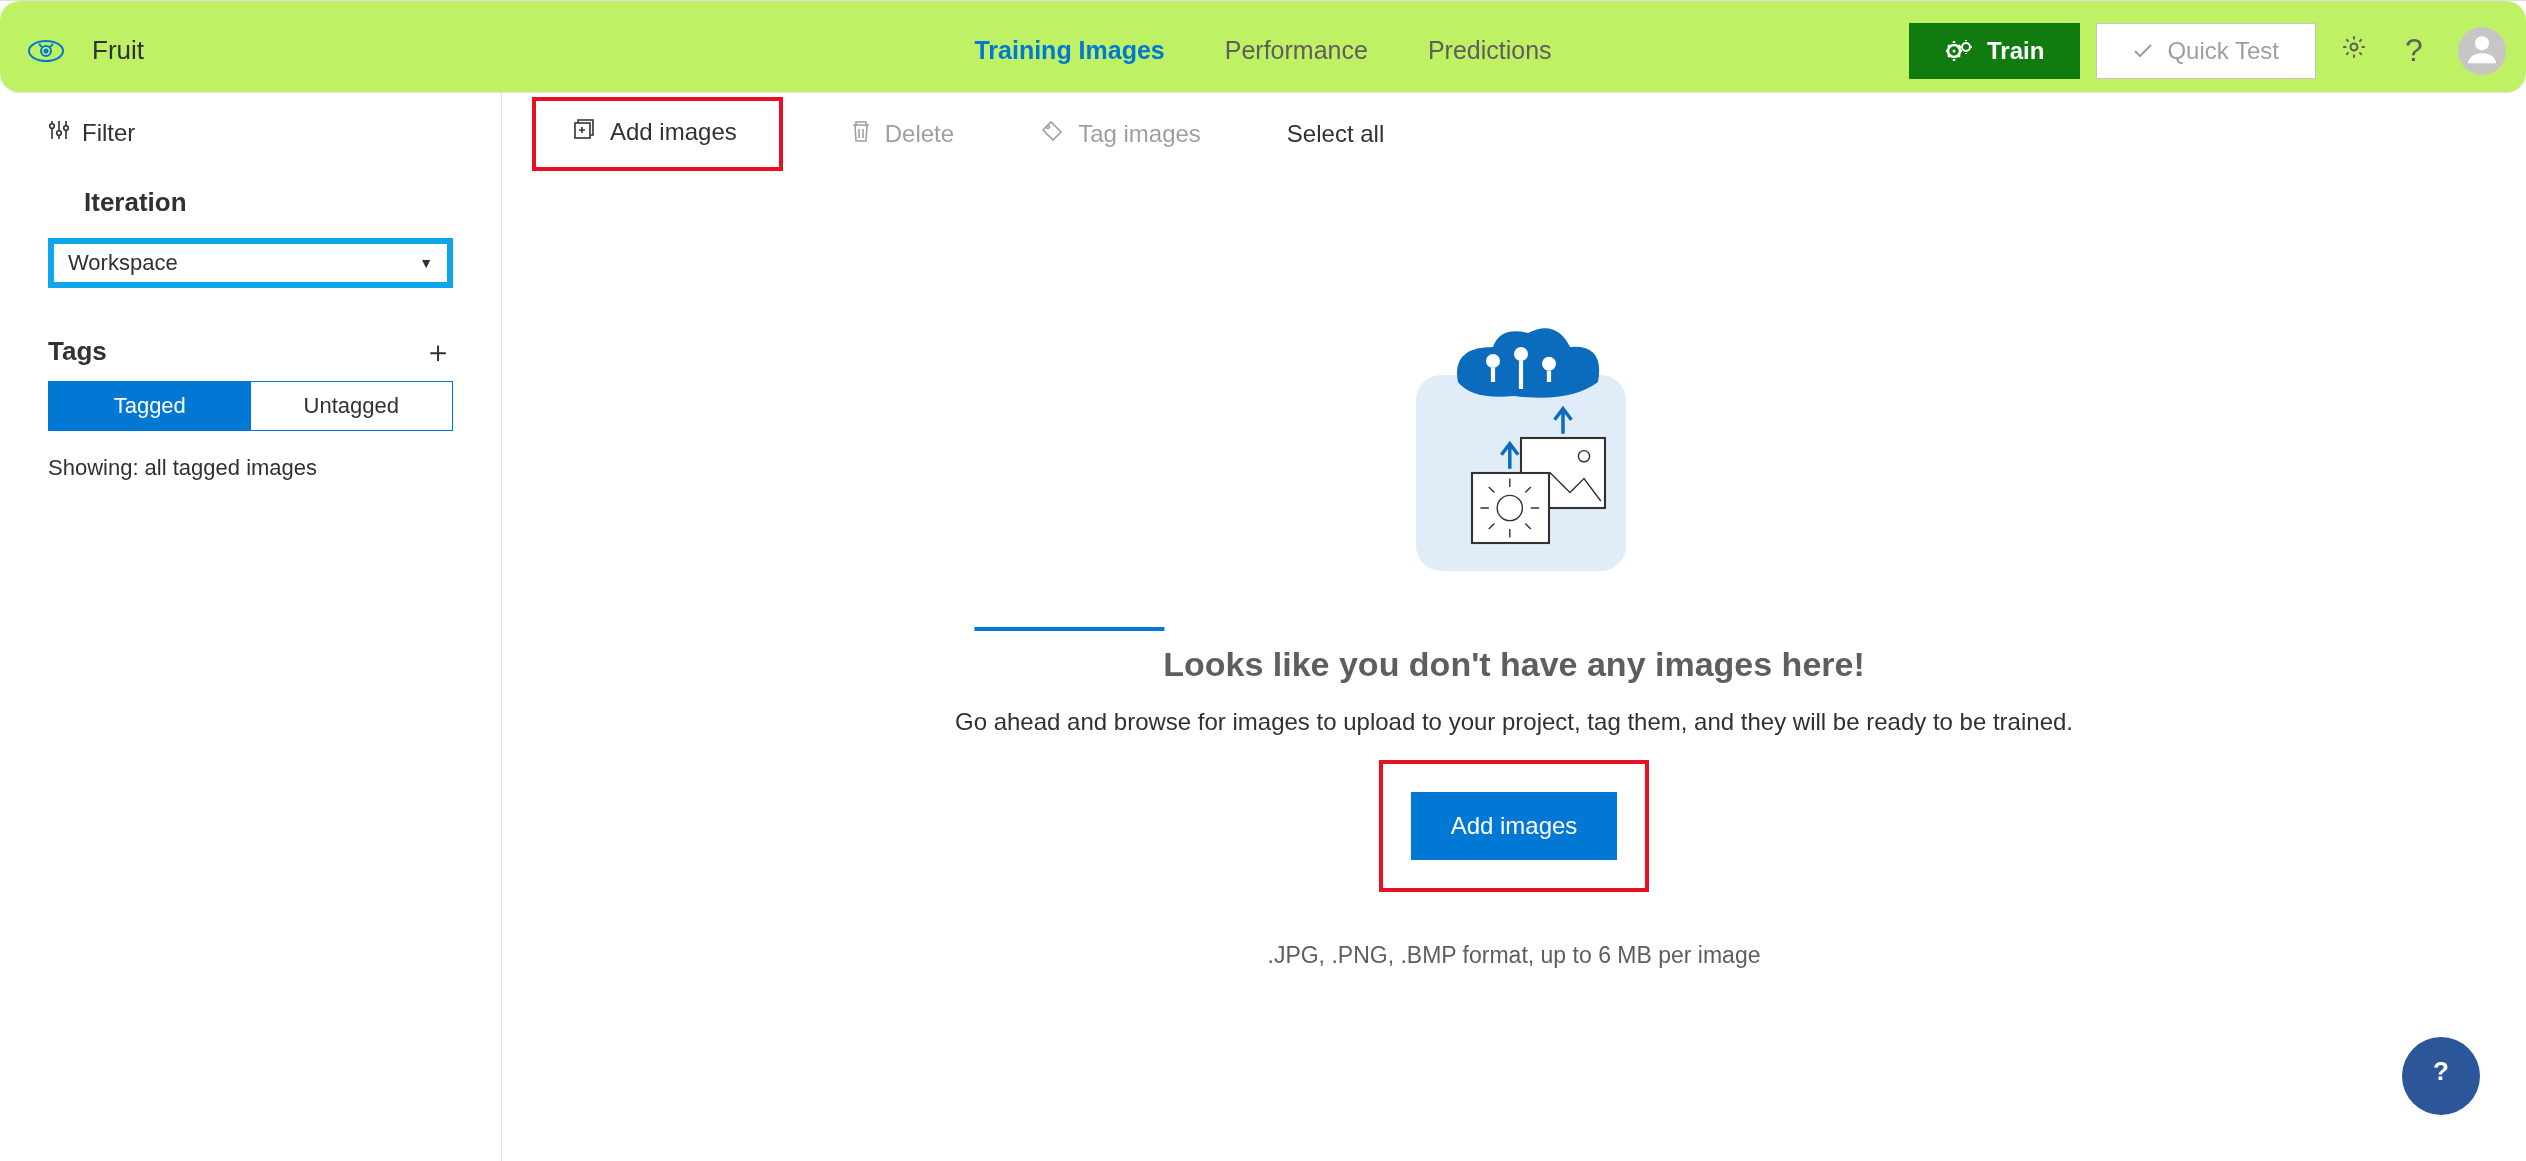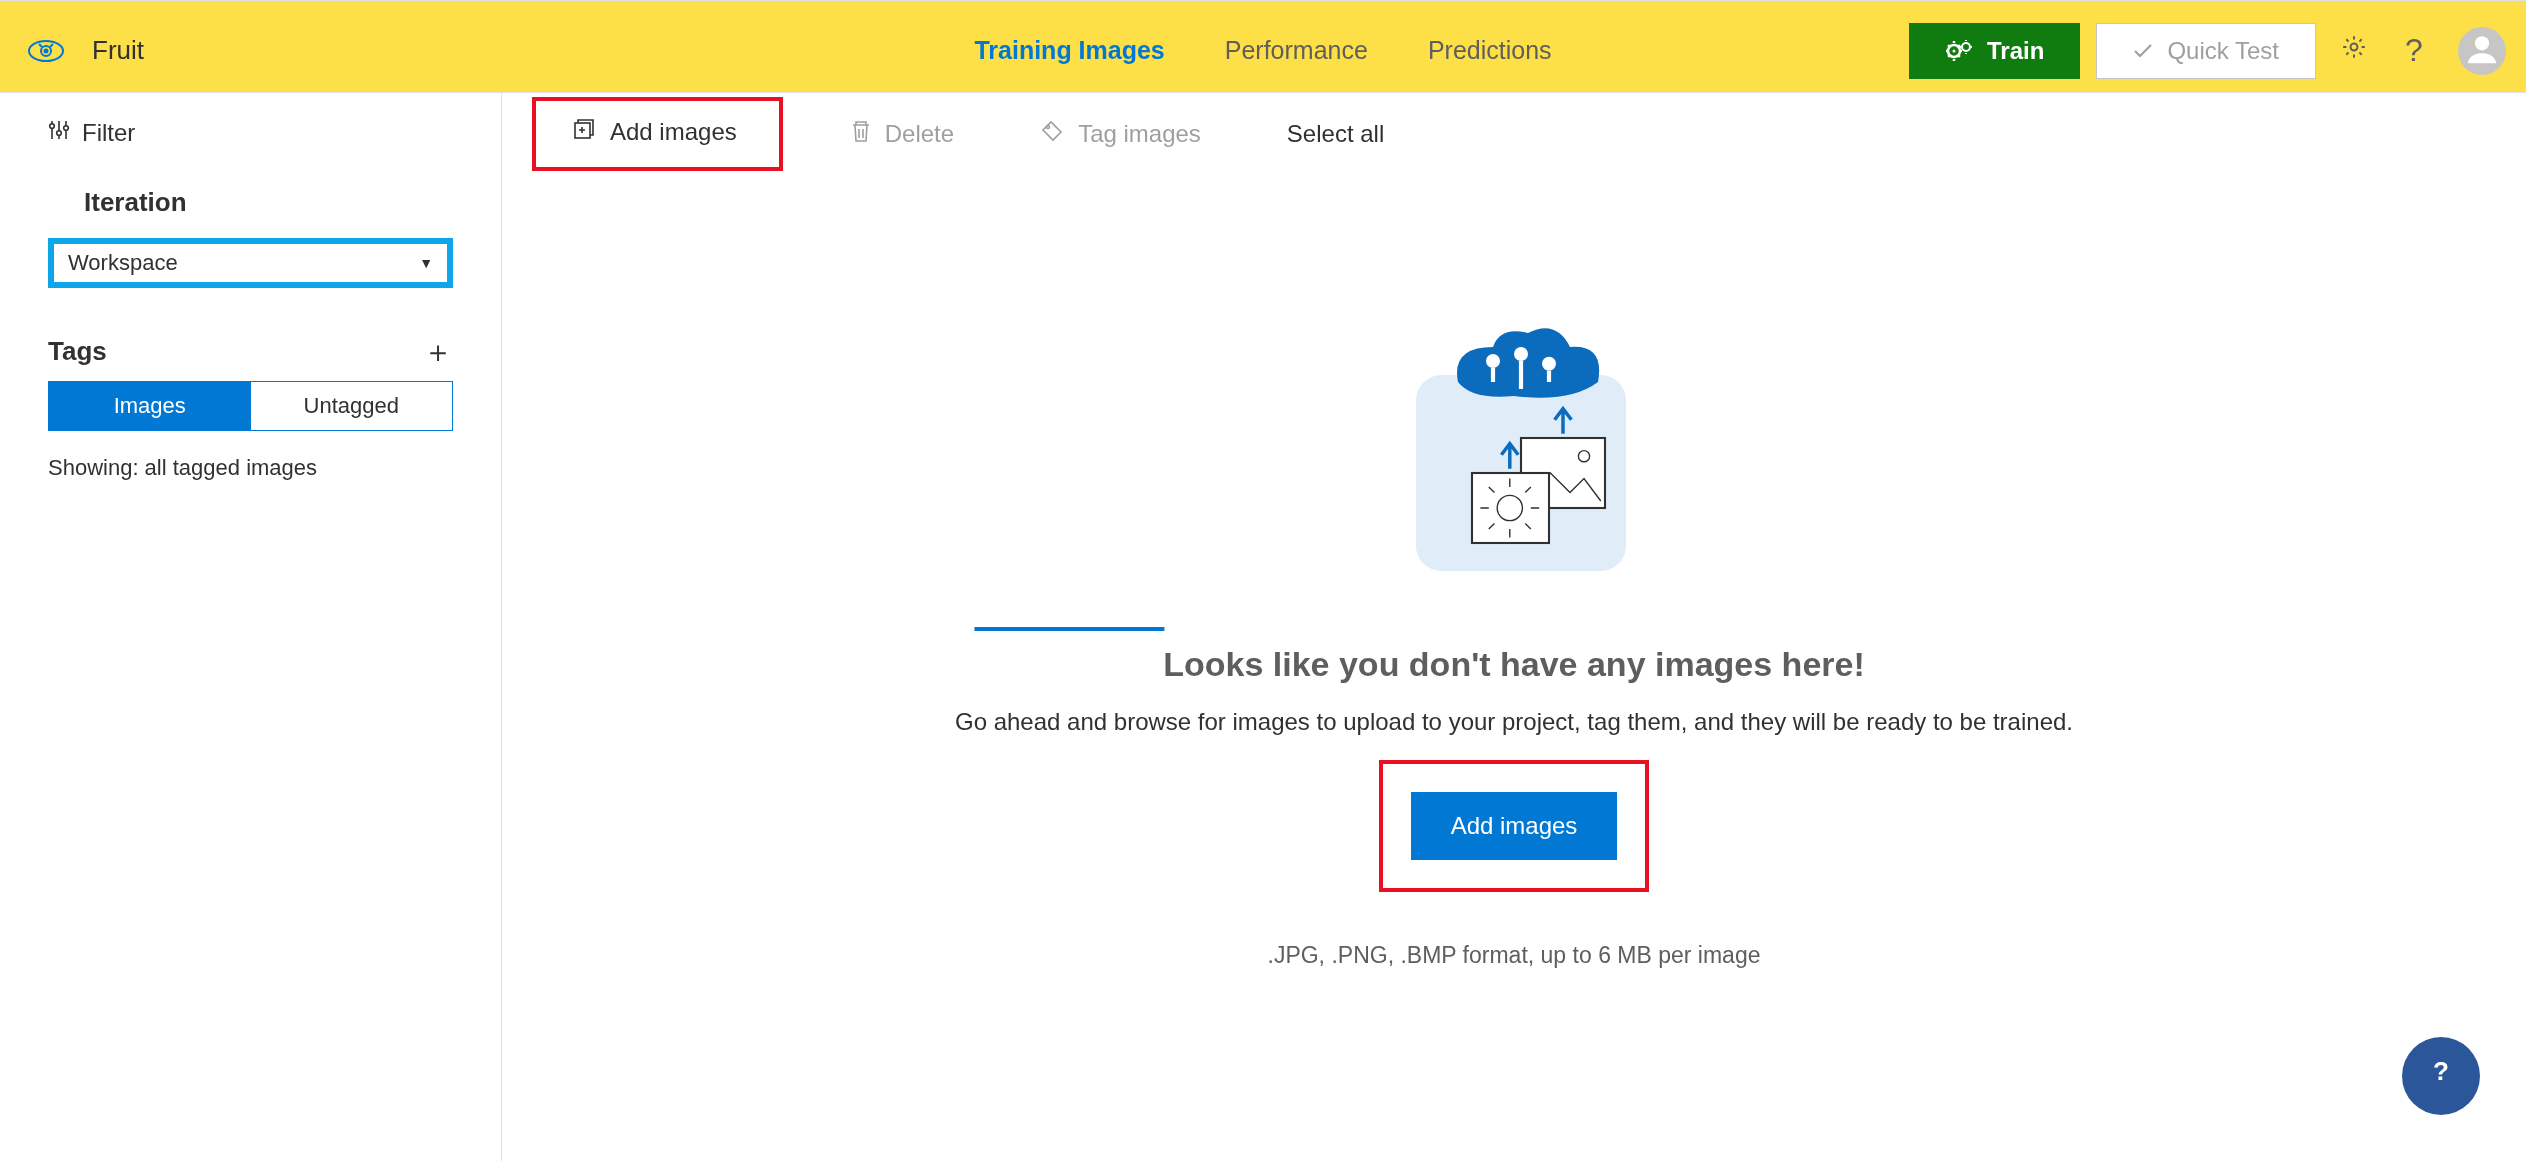--- a/index.html
+++ b/index.html
@@ -1,21 +1,21 @@
 <!DOCTYPE html>
 <html><head>
 <meta charset="utf-8">
 <style>
   * { box-sizing: border-box; margin: 0; padding: 0; font-family: "Segoe UI", Arial, sans-serif; }
   body { background: #fff; width: 2526px; height: 1161px; transform-origin: top left; }
   
   .app { width: 100%; height: 100%; display: flex; flex-direction: column; border-top: 1px solid #e0e0e0; }
 
   
-  .header { height: 92px; display: flex; align-items: center; border-bottom: 1px solid #e0e0e0; background: #fde047; padding: 8px 20px 0 28px; }
+  .header { height: 92px; display: flex; align-items: center; border-bottom: 1px solid #e0e0e0; background: #bef264; padding: 8px 20px 0 28px; border-radius: 20px; }
   .logo { color: #0078d4; margin-right: 28px; display: flex; align-items: center; }
   .project-title { font-size: 26px; color: #323130; font-weight: 400; }
   .nav-center { position: absolute; left: 50%; transform: translateX(-50%); display: flex; gap: 60px; height: 100%; align-items: center; }
   .nav-tab { font-size: 25px; color: #605e5c; cursor: pointer; height: 100%; display:flex; align-items:center; position:relative; }
   .nav-tab.active { color: #0078d4; font-weight: 600; }
   .nav-tab.active::after { content:""; position:absolute; bottom:0; left:0; right:0; height:4px; background:#0078d4; }
   .header-right { margin-left: auto; display:flex; align-items:center; gap:16px; }
   .train-btn { background:#107c10; color:#fff; border:none; height:56px; padding:0 36px; font-size:24px; font-weight:600; display:flex; align-items:center; gap:14px; cursor:pointer; }
   .quicktest-btn { background:#fff; color:#a19f9d; border:1px solid #c8c6c4; height:56px; padding:0 36px; font-size:24px; display:flex; align-items:center; gap:14px; cursor:pointer; }
   .icon-btn { width:44px; height:44px; display:flex; align-items:center; justify-content:center; color:#605e5c; cursor:pointer; font-size:26px; }
@@ -140,21 +140,21 @@
         <span style="font-size:14px;">▼</span>
       </div>
 
       <div class="tags-head">
         <span class="section-label" style="margin:0">Tags</span>
         <span class="plus">
           <span>＋</span>
         </span>
       </div>
       <div class="seg">
-        <button class="on">Images</button>
+        <button class="on">Tagged</button>
         <button class="off">Untagged</button>
       </div>
       <div class="showing">Showing: all tagged images</div>
     </div>
 
     <div class="main">
       <div class="toolbar">
         <span class="tool-highlight">
           <span class="tool">
             <span>

